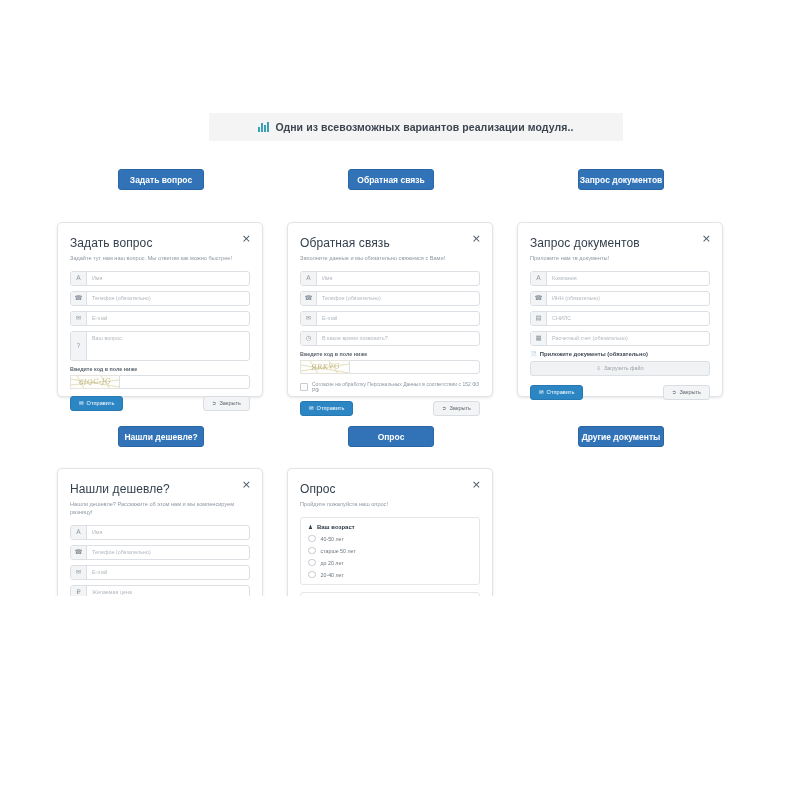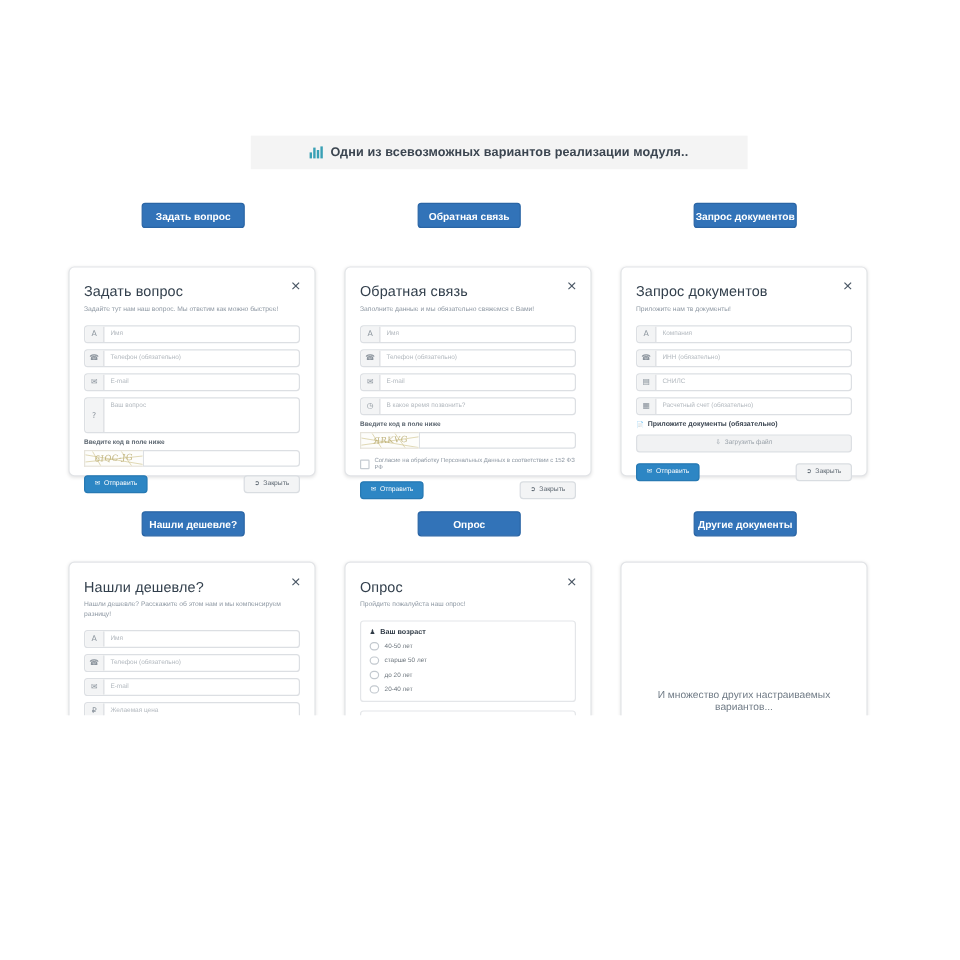--- a/index.html
+++ b/index.html
@@ -587,17 +587,14 @@
         <span class="mini-icon">✉</span>
         <span>Отправить</span>
       </div>
       <div class="btn-close">
         <span class="mini-icon">➲</span>
         <span>Закрыть</span>
       </div>
     </div>
   </div>
 
-  <div class="card placeholder-card" style="left:517px; top:468px; width:206px; height:233px;">
-    <div class="placeholder-text">И множество других настраиваемых вариантов...</div>
-  </div>
 
 </div>
 
 </body></html>

